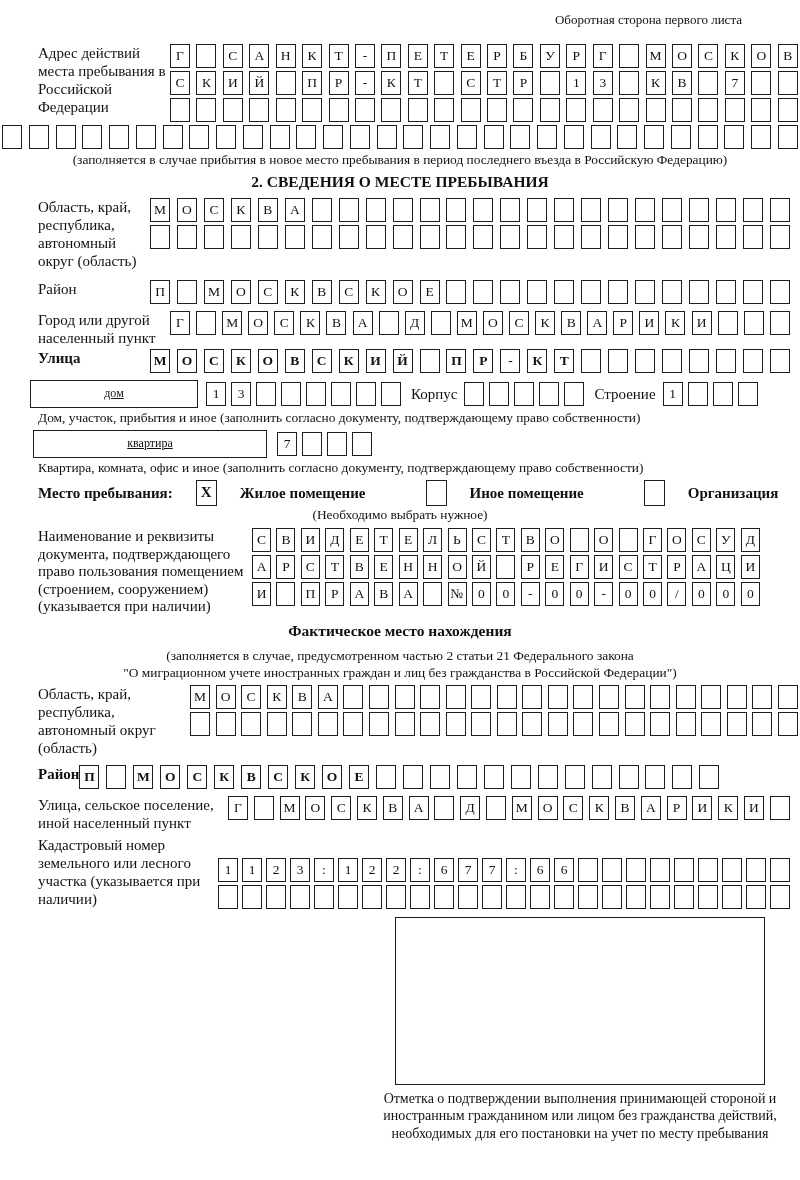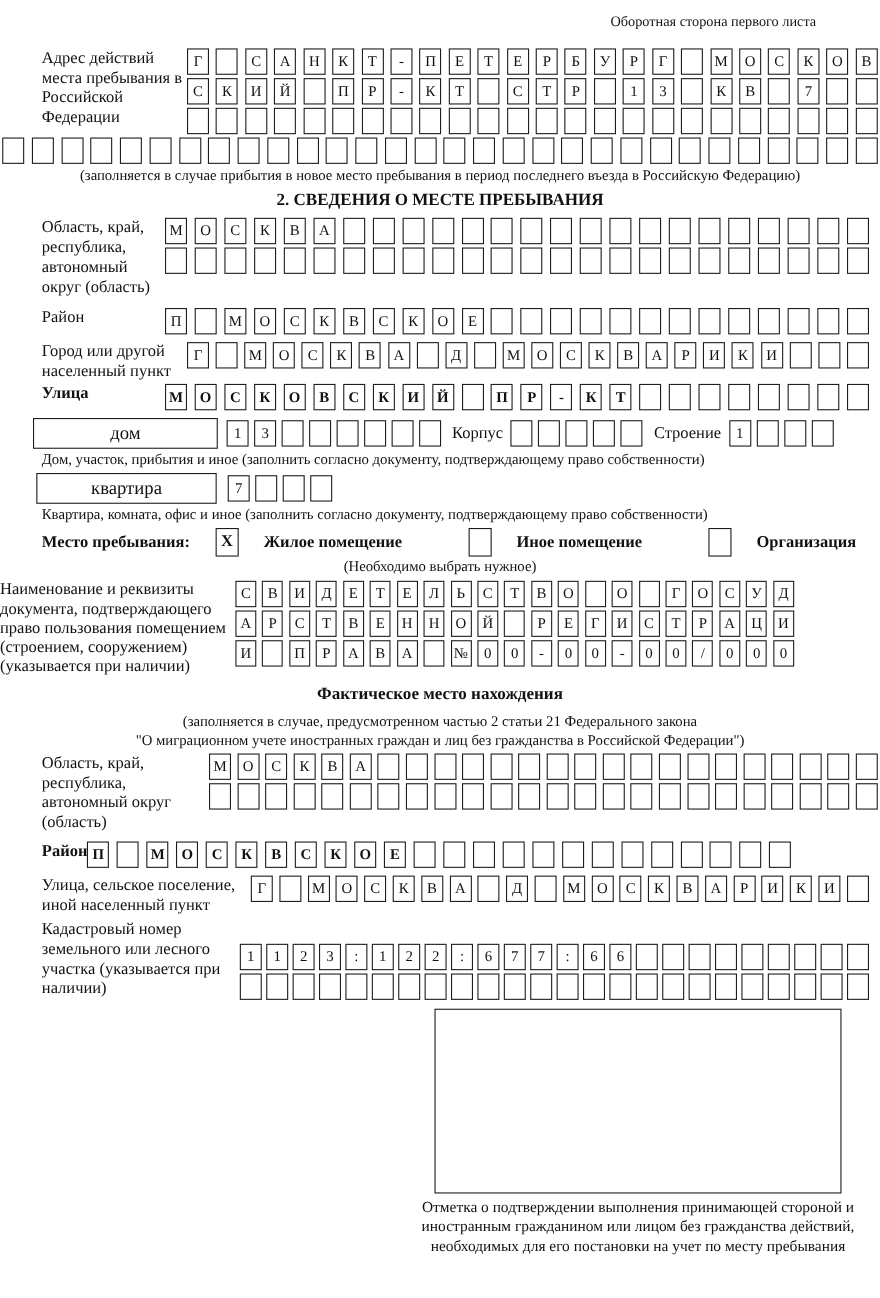--- a/index.html
+++ b/index.html
@@ -44,39 +44,39 @@
   .secrow .lbl-city { width:132px; flex:0 0 132px; }
   .secrow .lbl-street { width:112px; flex:0 0 112px; }
 
   .mt4{margin-top:4px;} .mt6{margin-top:6px;} .mt8{margin-top:8px;font-weight:bold;} .mt10{margin-top:10px;}
   .mb-n6{margin-bottom:-6px;}
 
   
   .house-row { display:flex; align-items:center; padding-left:30px; margin-top:4px; }
   .widebox {
     box-sizing:border-box; border:1.6px solid #1d1d1d; height:28px;
-    text-align:center; line-height:25px; font-size:17px; background:#fff;
+    text-align:center; line-height:25px; font-size:12px; background:#fff;text-decoration:underline;
   }
   .house-box { width:168px; margin-right:8px; }
-  .apt-box { width:164px; margin-right:10px; }
+  .apt-box { width:234px; margin-right:10px; }
   .cellgroup { display:flex; gap:5px; align-items:center; }
   .inline-label { padding:0 7px 0 10px; font-size:15px; }
   .apt-row { display:flex; align-items:center; padding-left:33px; margin-top:4px; }
   .note-left { font-size:13.4px; padding-left:38px; margin:2px 0 3px 0; text-align:left; }
 
   
   .stay-row { display:flex; align-items:center; padding-left:38px; margin-top:4px; gap:23px;font-weight:bold; }
   .checkbox {
     box-sizing:border-box; width:21px; height:26px; border:1.6px solid #1d1d1d;
     text-align:center; line-height:23px; font-size:15px; flex:0 0 auto;
   }
   .gap24 { width:14px; }
 
   
-  .doc-block { margin-top:5px; }
+  .doc-block { padding-left:38px; margin-top:5px; }
   .doc-block .lbl { width:214px; flex:0 0 214px; line-height:17.5px; }
 
   
   .act-note { font-size:13.4px; text-align:center; margin:0; line-height:17px; }
   .actrow .lbl-region2 { width:152px; flex:0 0 152px; }
   .actrow .lbl-city2 { width:190px; flex:0 0 190px; }
   .actrow .lbl-cad { width:180px; flex:0 0 180px; }
   .actrow { padding-left:38px; }
 
   .stamp-box {

